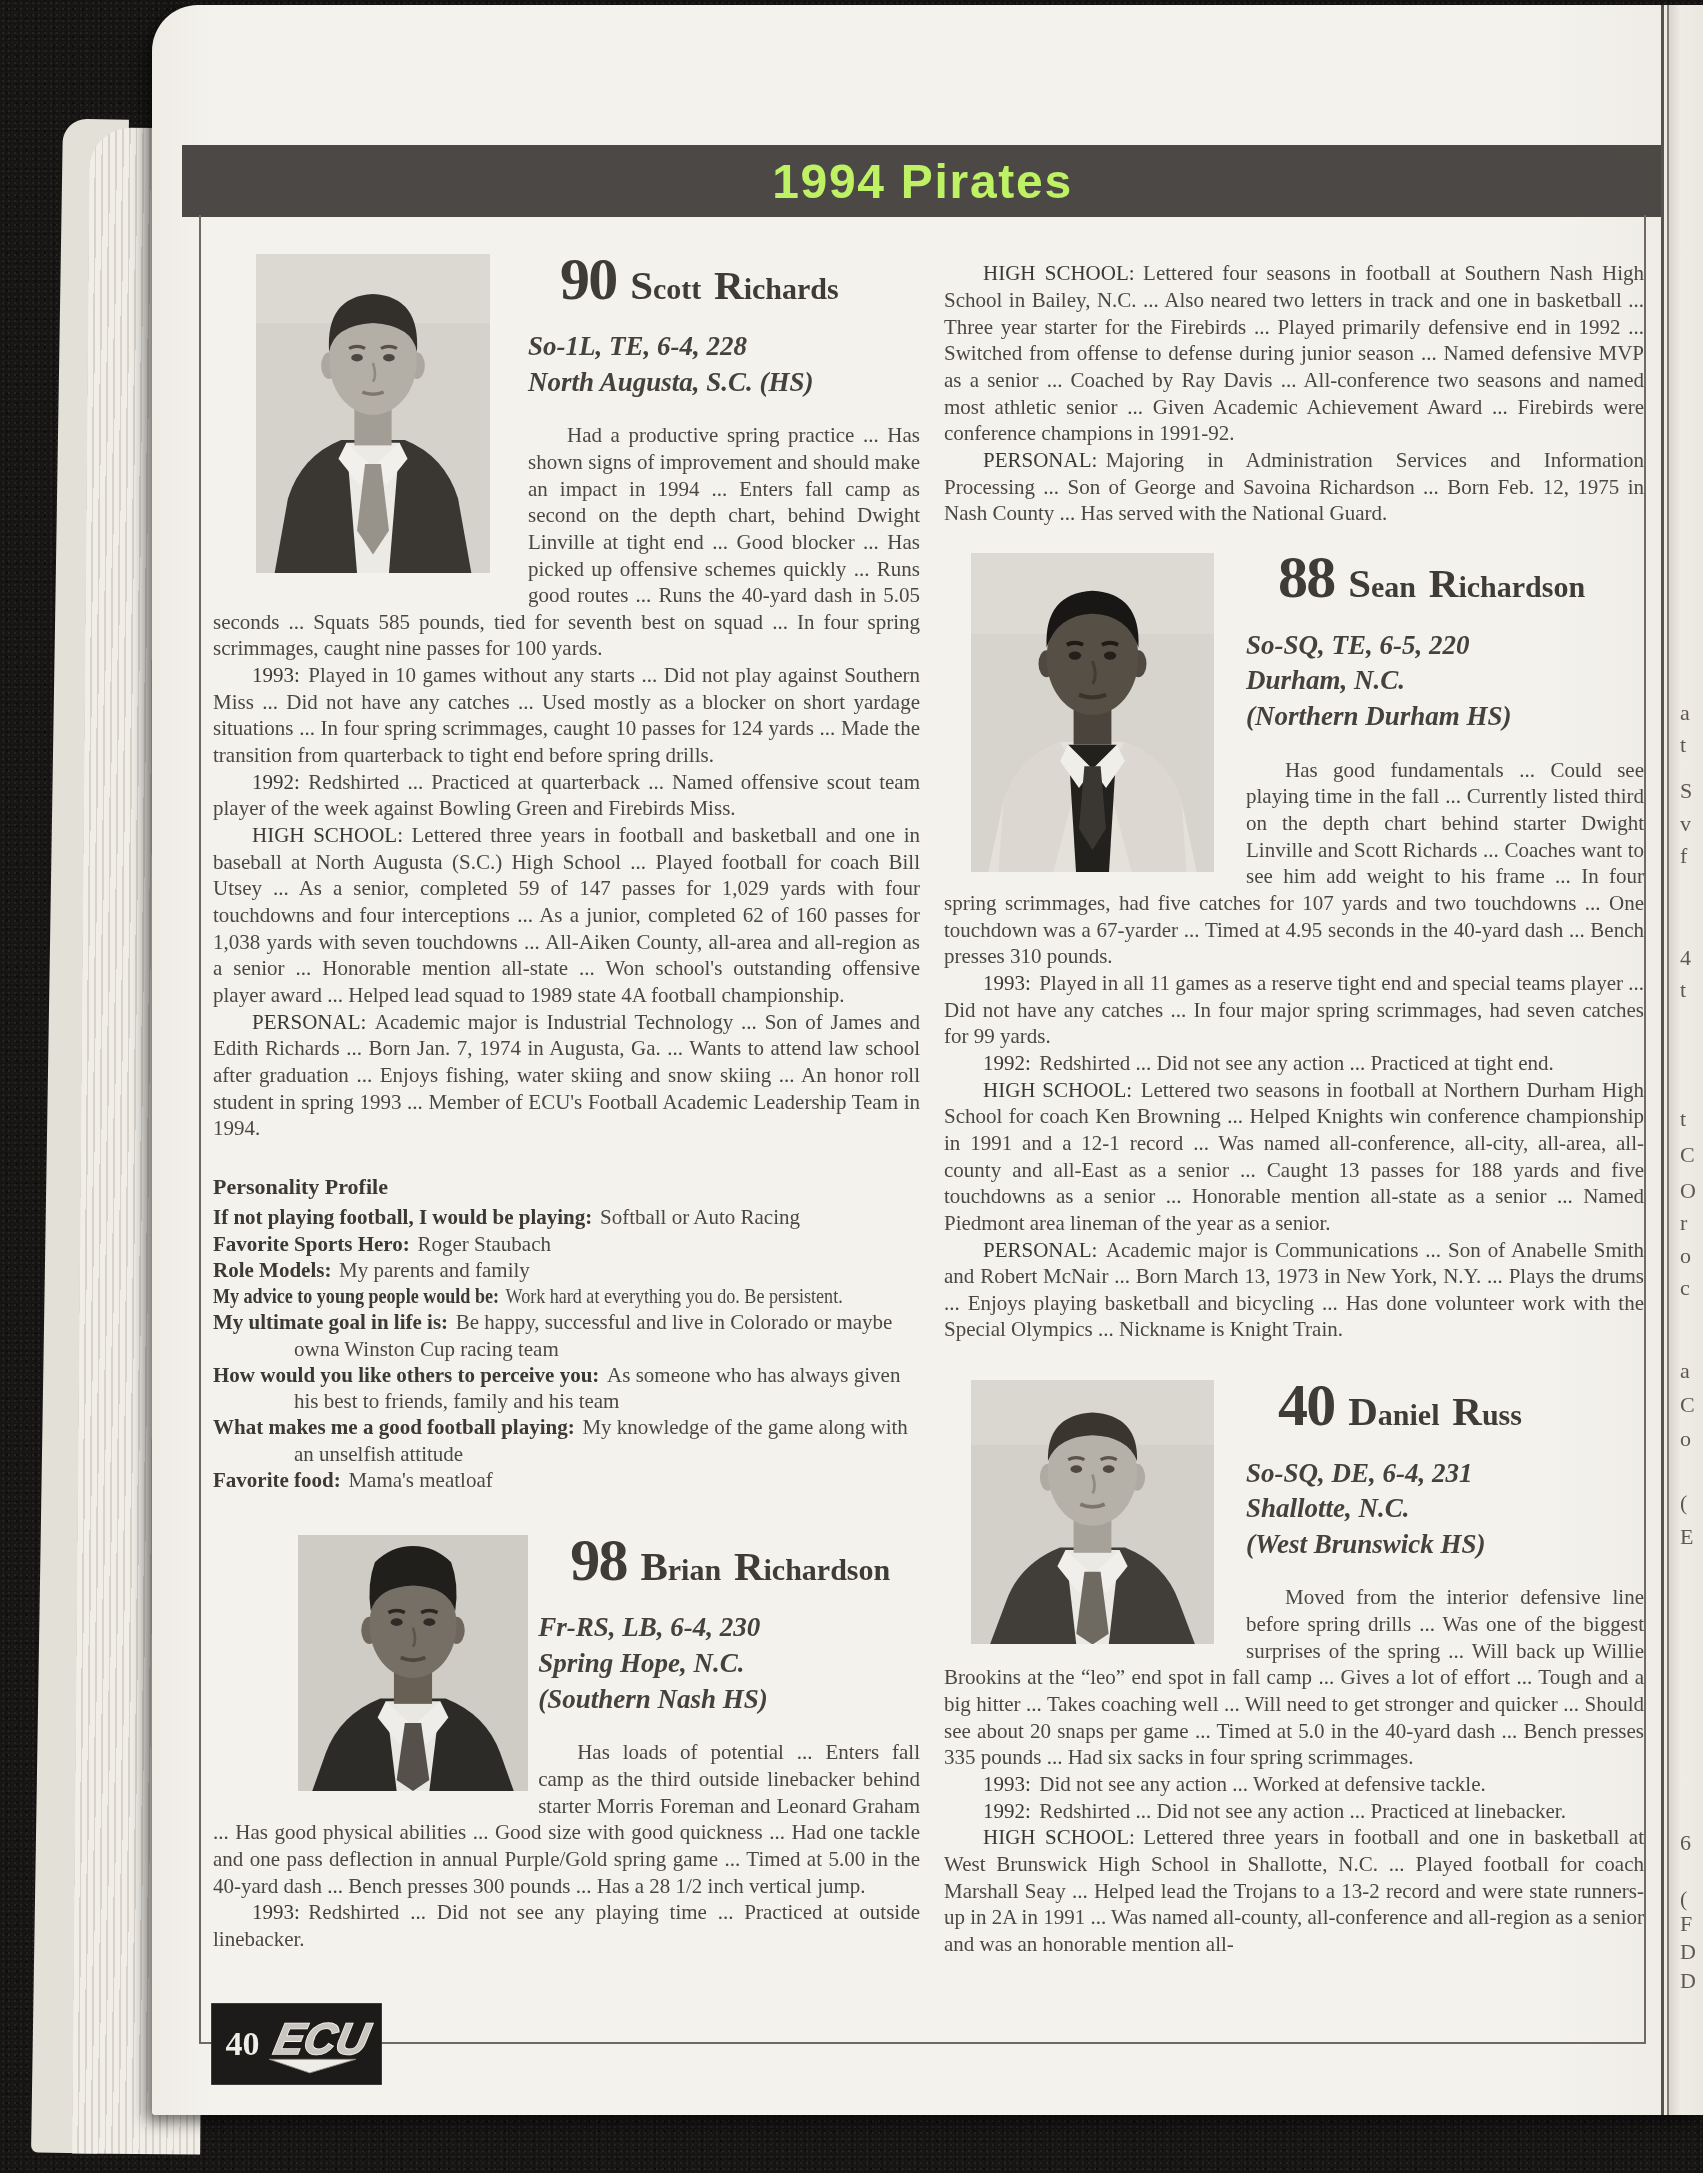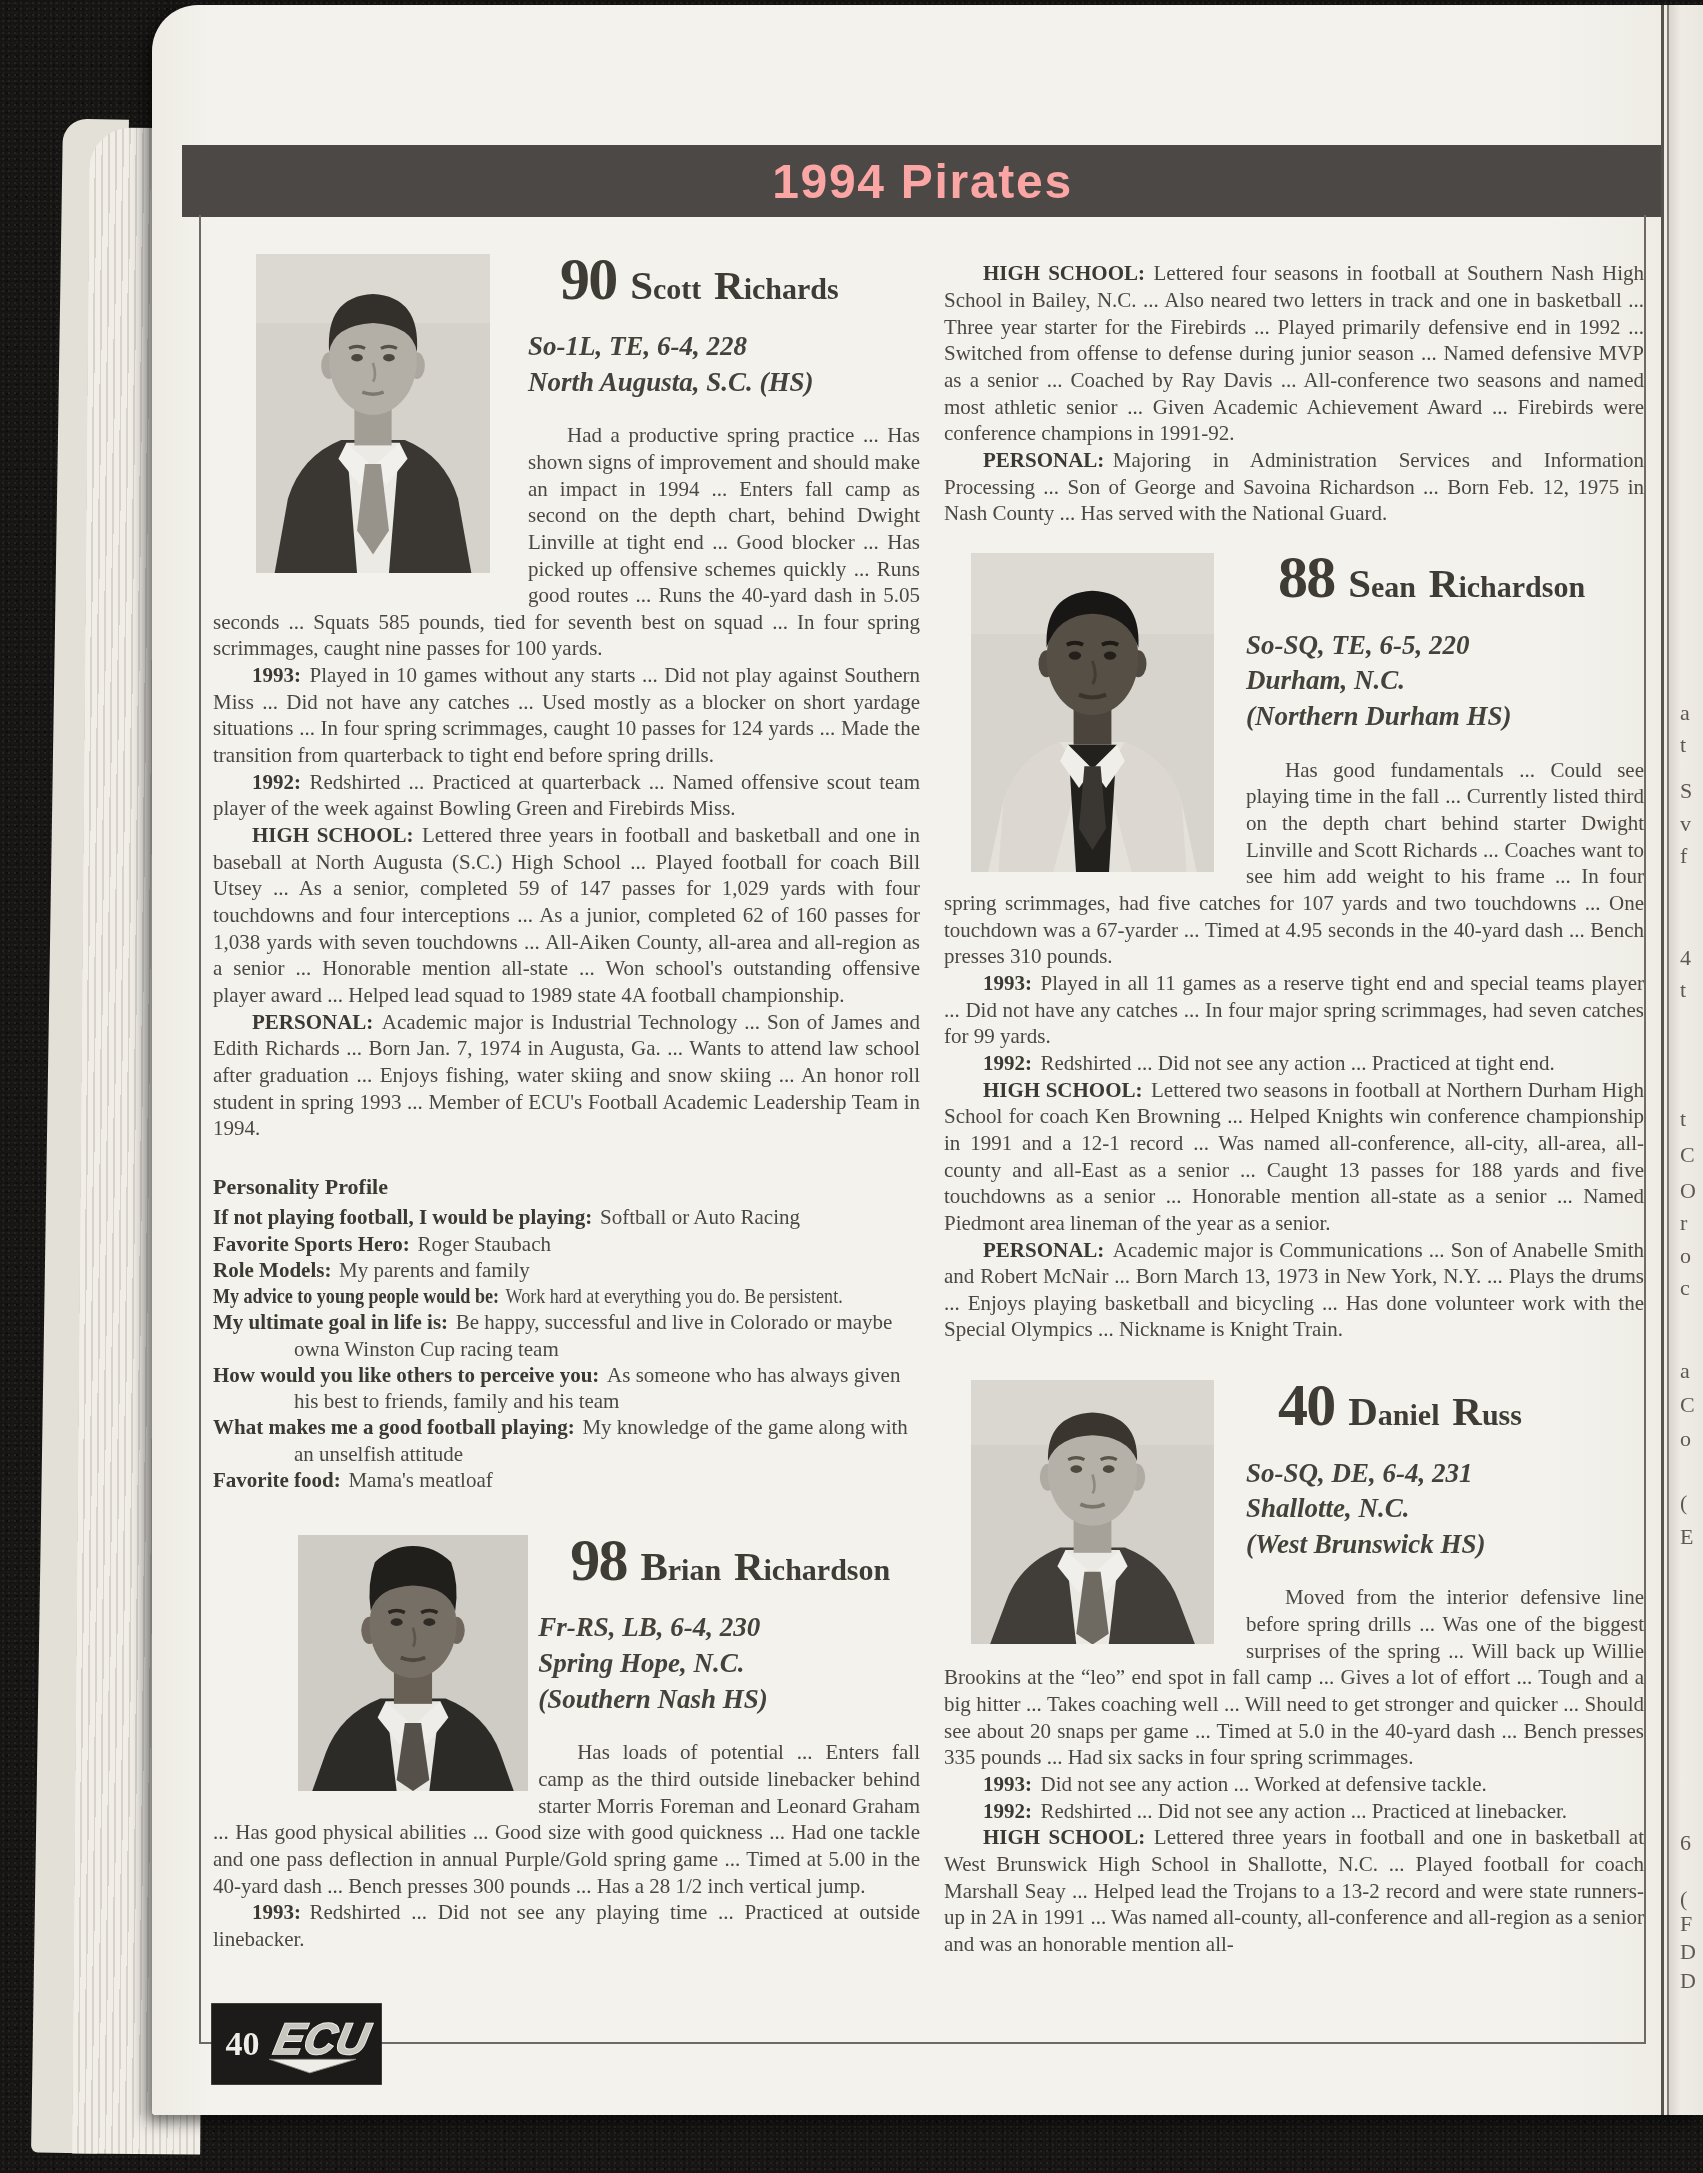--- a/index.html
+++ b/index.html
@@ -25,32 +25,32 @@
   .stacktop2{position:absolute;left:290px;top:128px;width:247px;height:19px;
     background:repeating-linear-gradient(180deg,#f3f0ea 0 3.4px,#dcd8d0 3.4px 5.1px);
     transform:rotate(-.8deg);border-radius:6.8px;}
   
   .page{position:absolute;left:152px;top:5.1px;width:1552px;height:2110px;
     background:linear-gradient(90deg,#edebe4 0,#f4f2ec 60px,#f4f2ec 1397px,#eceae3 100%);
     border-radius:46px 0 0 3.4px;box-shadow:-5.1px 6.8px 15.3px rgba(0,0,0,.55);}
   .titlebar{position:absolute;left:30px;top:140px;width:1481px;height:72px;background:#4b4845;
     display:flex;align-items:center;justify-content:center;}
   .titlebar span{font-family:"Liberation Sans",sans-serif;font-weight:bold;font-size:48px;
-    color:#fca5a5;letter-spacing:1.7px;}
+    color:#bef264;letter-spacing:1.7px;}
   .vline{position:absolute;width:1.7px;top:210px;height:1828px;background:#6e6962;}
   .vline.l{left:47px;}
   .vline.r{left:1492px;}
   .hline{position:absolute;left:47px;top:2037px;width:1447px;height:1.7px;background:#6e6962;}
   
   .col{position:absolute;top:235px;height:1804px;overflow:hidden;
     color:#4c4741;font-size:21px;line-height:1.27;}
   .col-left{left:61px;width:707px;}
   .col-right{left:792px;width:700px;}
   p.body{margin:0;text-align:justify;text-indent:39px;}
-  b.plabel{font-weight:bold;color:#3c3832;margin-right:8.5px;margin-top:25px;}
+  b.plabel{font-weight:normal;color:#3c3832;margin-right:8.5px;margin-top:25px;}
   section{clear:both;}
   
   .photo{float:left;overflow:hidden;background:#d2cfc9;box-shadow:inset 0 0 0 0.9px #bab6af;}
   .photo svg{display:block;width:100%;height:100%;}
   .ph-scott{width:234px;height:319px;margin:5.1px 38px 12px 43px;}
   .ph-brian{width:230px;height:256px;margin:5.1px 10.2px 12px 85px;}
   .ph-sean{width:243px;height:319px;margin:5.1px 32px 12px 27px;}
   .ph-daniel{width:243px;height:264px;margin:5.1px 32px 12px 27px;}
   .pheader{white-space:nowrap;color:#3f3b35;margin-top:8.5px;}
   .pnum{font-weight:bold;font-size:60px;line-height:1;letter-spacing:-1.7px;margin-right:13.6px;margin-left:32px;}

